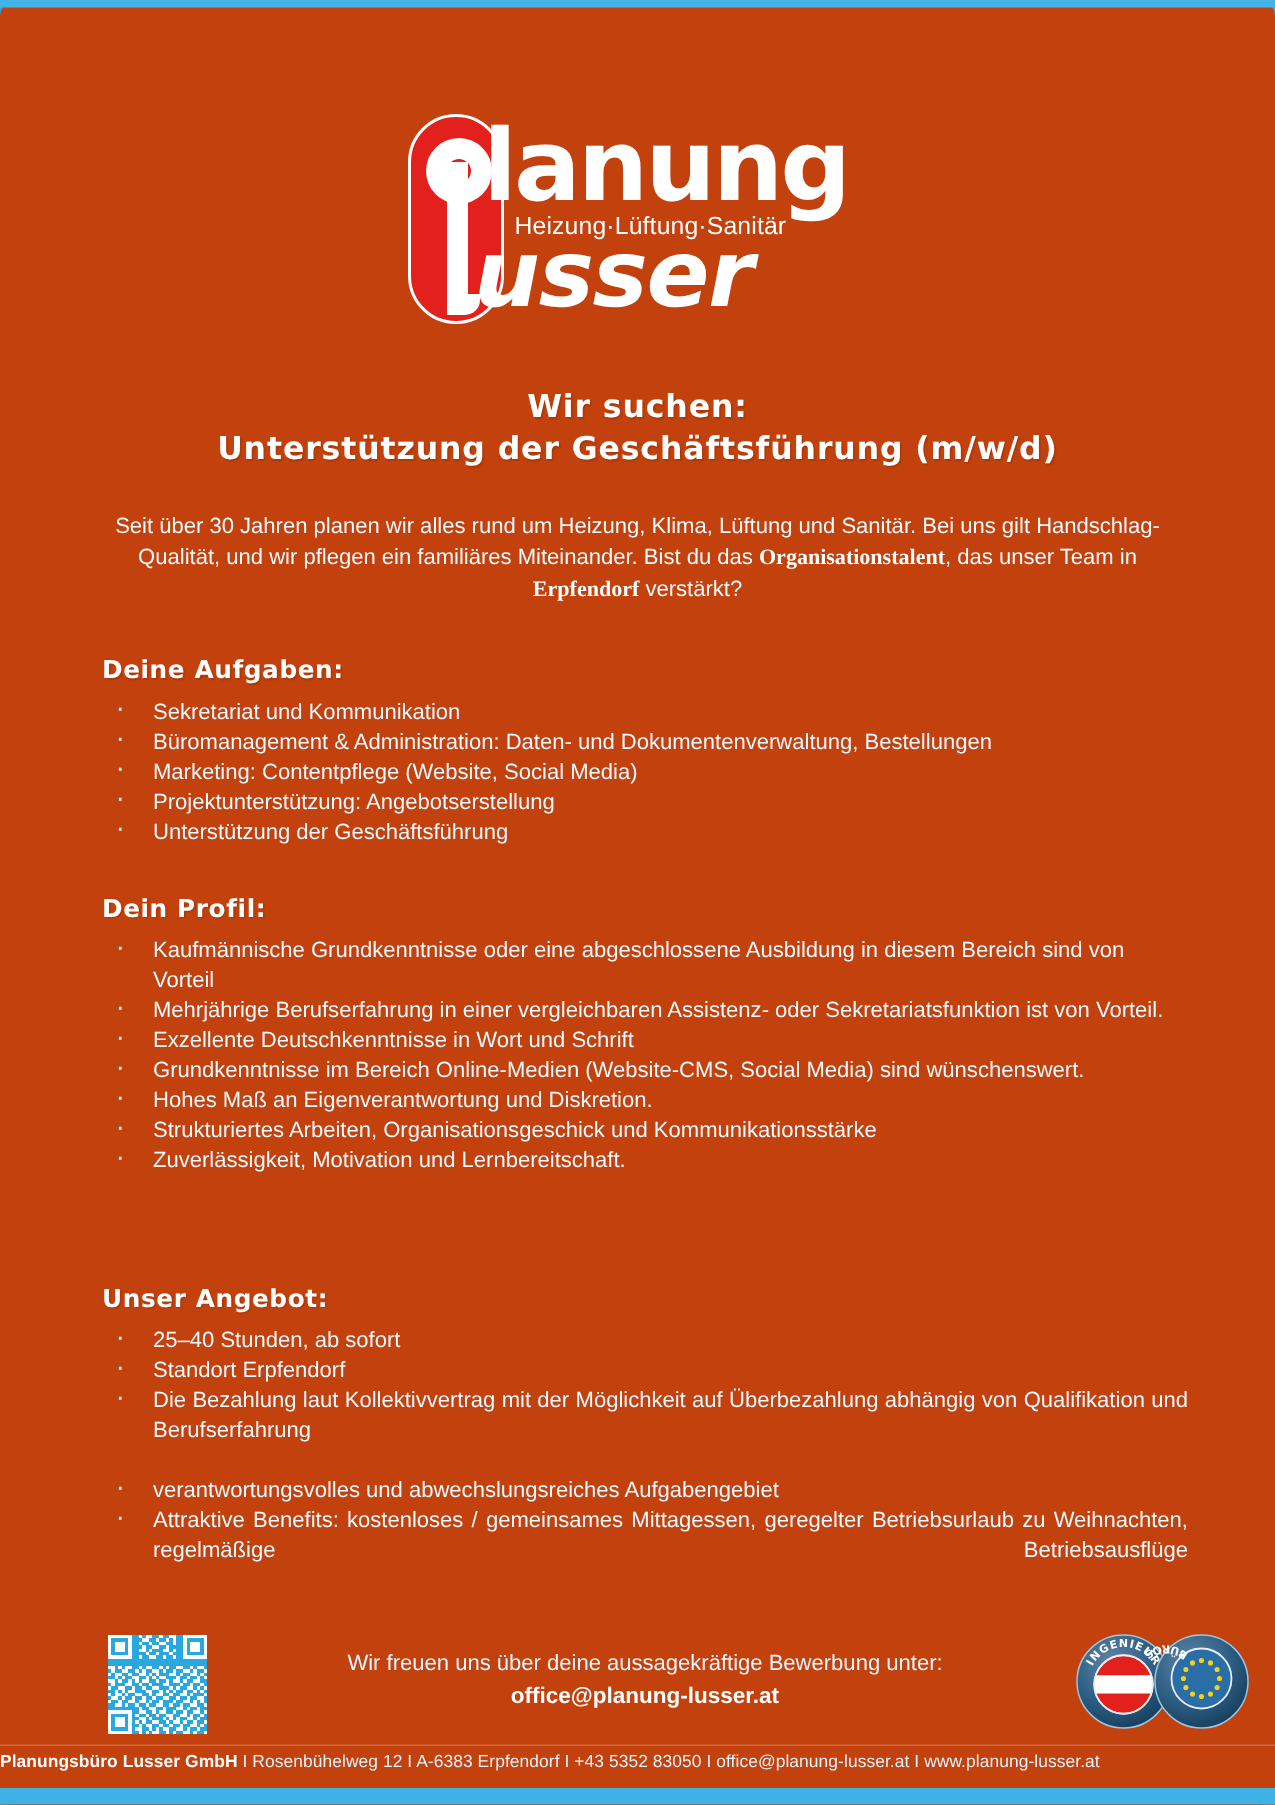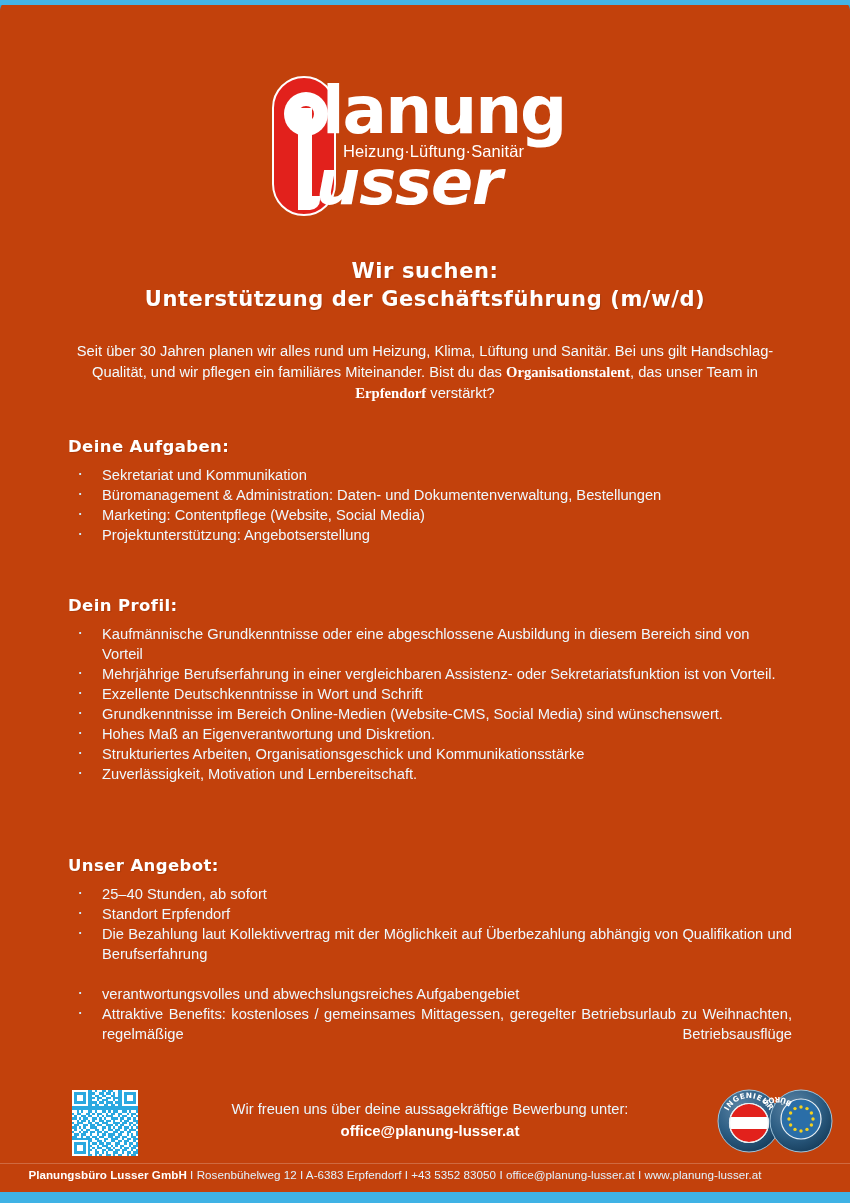--- a/index.html
+++ b/index.html
@@ -237,21 +237,21 @@
     top: 1163px;
     width: 850px;
     height: 1px;
     background: rgba(255,255,255,0.22);
   }
   .footer-line {
     position: absolute;
     left: 0;
     top: 1168px;
     width: 790px;
-    text-align: center;
+    text-align: left;
     font-size: 11.6px;
     color: #e2f4ff;
     letter-spacing: 0.05px;
     white-space: nowrap;
   }
   .footer-line b { font-weight: 700; color: #ffffff; }
   .footer-bottom-strip {
     position: absolute;
     left: 0;
     top: 1192px;
@@ -290,20 +290,21 @@
     <span>Seit über 30 Jahren planen wir alles rund um Heizung, Klima, Lüftung und Sanitär. Bei uns gilt Handschlag-Qualität, und wir pflegen ein familiäres Miteinander. Bist du das </span><b>Organisationstalent</b><span>, das unser Team in </span><b>Erpfendorf</b><span> verstärkt?</span>
   </p>
 
   <div class="section sec-aufgaben">
     <div class="sec-head">Deine Aufgaben:</div>
     <ul class="bullets">
       <li>Sekretariat und Kommunikation</li>
       <li>Büromanagement &amp; Administration: Daten- und Dokumentenverwaltung, Bestellungen</li>
       <li>Marketing: Contentpflege (Website, Social Media)</li>
       <li>Projektunterstützung: Angebotserstellung</li>
+      <li>Unterstützung der Geschäftsführung</li>
     </ul>
   </div>
 
   <div class="section sec-profil">
     <div class="sec-head">Dein Profil:</div>
     <ul class="bullets">
       <li>Kaufmännische Grundkenntnisse oder eine abgeschlossene Ausbildung in diesem Bereich sind von Vorteil</li>
       <li>Mehrjährige Berufserfahrung in einer vergleichbaren Assistenz- oder Sekretariatsfunktion ist von Vorteil.</li>
       <li>Exzellente Deutschkenntnisse in Wort und Schrift</li>
       <li>Grundkenntnisse im Bereich Online-Medien (Website-CMS, Social Media) sind wünschenswert.</li>

